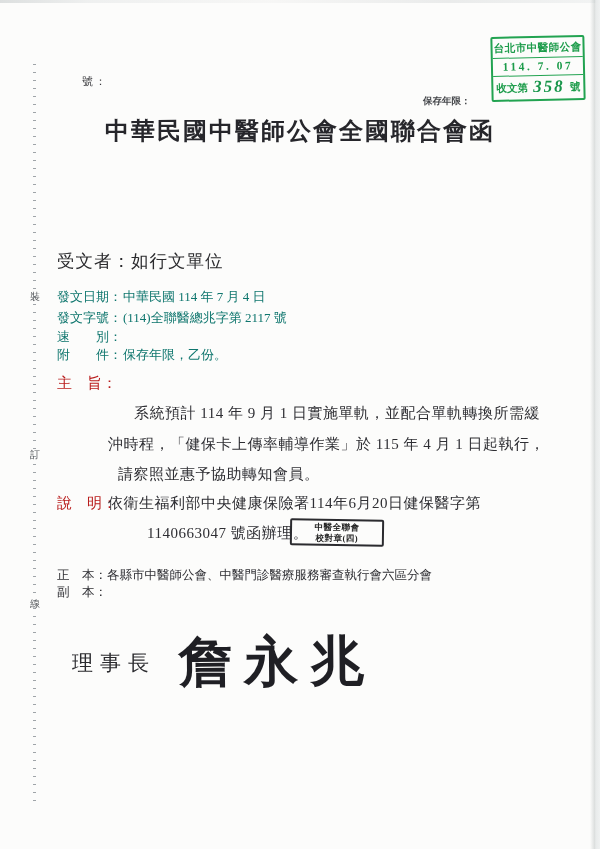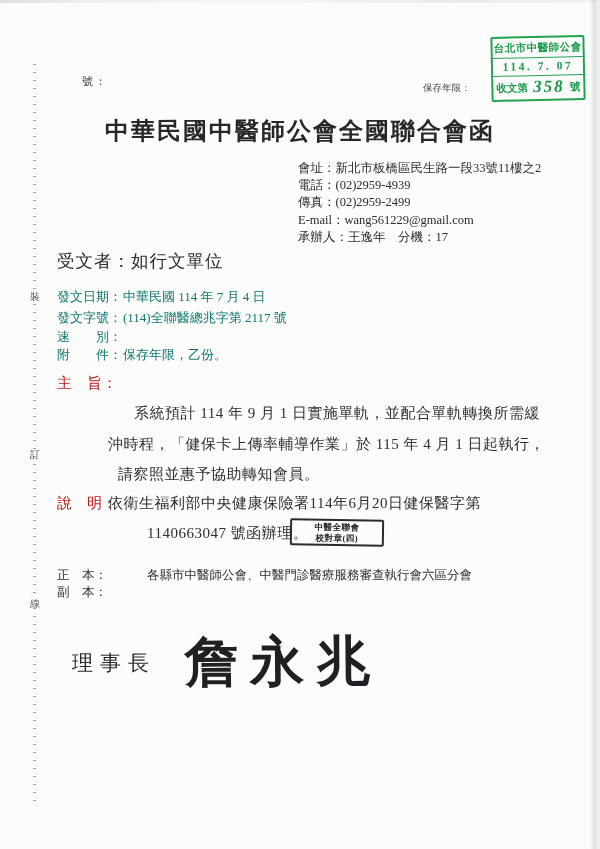--- a/index.html
+++ b/index.html
@@ -17,21 +17,21 @@
     background:linear-gradient(to right,#cfd3d3 0,#e9ebeb 15%,#f4f4f3 45%,#e2e4e4 75%,#eef0f0 100%);
     opacity:.7;}
   .edge-right{position:absolute;top:0;right:0;width:10px;height:100%;
     background:linear-gradient(to right,rgba(0,0,0,0) 0,rgba(140,150,150,.28) 45%,rgba(230,233,233,.9) 60%,#eff1f1 100%);}
   
   .binding-line{position:absolute;left:33px;top:64px;width:3px;height:742px;
     background:repeating-linear-gradient(to bottom,#9fa4a8 0 1.5px,transparent 1.5px 8px);}
   .binding-mark{position:absolute;left:28px;width:14px;font-size:10px;color:#55585c;text-align:center;}
   
   .doc-number{position:absolute;left:82px;top:74px;font-size:11px;letter-spacing:2px;color:#3a3a3e;}
-  .retention{position:absolute;left:423px;top:82px;font-size:9.5px;color:#44464a;}
+  .retention{position:absolute;left:423px;top:95px;font-size:9.5px;color:#44464a;font-weight:bold;}
   
   .stamp-received{
     position:absolute;left:491px;top:36px;width:90px;
     border:2.5px solid #22a351;border-radius:2px;
     color:#1d9c4b;transform:rotate(-1.2deg);
     background:rgba(255,255,255,.0);
     text-align:center;font-weight:bold;
   }
   .sr-org{font-size:10.5px;line-height:19px;border-bottom:1.5px solid #22a351;letter-spacing:.5px;}
   .sr-date{font-size:11.5px;line-height:17px;border-bottom:1.5px solid #22a351;letter-spacing:2.5px;}
@@ -52,24 +52,24 @@
   .meta-value{margin-left:1px;}
   
   .sec-label{position:absolute;left:57px;font-size:15px;color:#b91c1c;}
   .body-line{position:absolute;font-size:15px;letter-spacing:.5px;color:#2e2e33;white-space:nowrap;}
   
   .stamp-proof{position:absolute;left:290px;top:519px;width:58px;
     border:2px solid #2b2b2f;border-radius:2px;color:#222;
     text-align:center;font-weight:bold;transform:rotate(.8deg);padding:1px 16px;}
   .stamp-proof div{font-size:8.5px;line-height:10.5px;letter-spacing:.5px;}
   
-  .copy-row{position:absolute;left:57px;display:flex;font-size:12.5px;color:#2e2e33;gap:40px;}
+  .copy-row{position:absolute;left:57px;display:flex;font-size:12.5px;color:#2e2e33;}
   .copy-label{display:inline-block;min-width:48px;}
   
-  .signature{position:absolute;left:72px;top:626px;display:flex;align-items:center;gap:28px;}
+  .signature{position:absolute;left:72px;top:626px;display:flex;align-items:center;gap:22px;}
   .sig-title{font-size:21px;letter-spacing:7px;color:#2a2a2e;}
   .sig-name{font-size:54px;font-weight:bold;letter-spacing:12px;color:#1f1f24;
     font-family:"DejaVu Serif","Liberation Serif",serif;transform:rotate(-.5deg);}
 </style>
 </head>
 <body>
 
 <div class="page">
 
   <div class="edge-top"></div>
@@ -91,27 +91,20 @@
       <span class="sr-no-val">358</span>
       <span>號</span>
     </div>
   </div>
 
   <div class="title-row">
     <span>中華民國中醫師公會全國聯合會</span>
     <span>函</span>
   </div>
 
-  <div class="contact">
-    <div>會址：新北市板橋區民生路一段33號11樓之2</div>
-    <div>電話：(02)2959-4939</div>
-    <div>傳真：(02)2959-2499</div>
-    <div>E-mail：wang561229@gmail.com</div>
-    <div>承辦人：王逸年　分機：17</div>
-  </div>
 
   <div class="recipient">
     <span>受文者：</span><span>如行文單位</span>
   </div>
 
   <div class="meta-row" style="top:288px">
     <span class="meta-label">發文日期：</span>
     <span class="meta-value">中華民國 114 年 7 月 4 日</span>
   </div>
   <div class="meta-row" style="top:309px">

